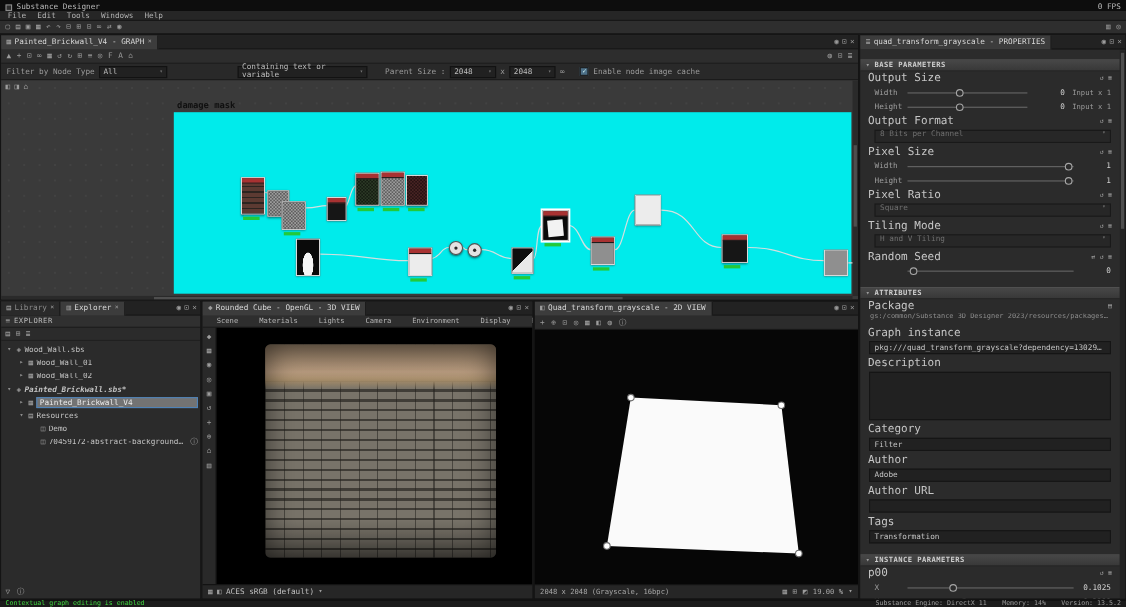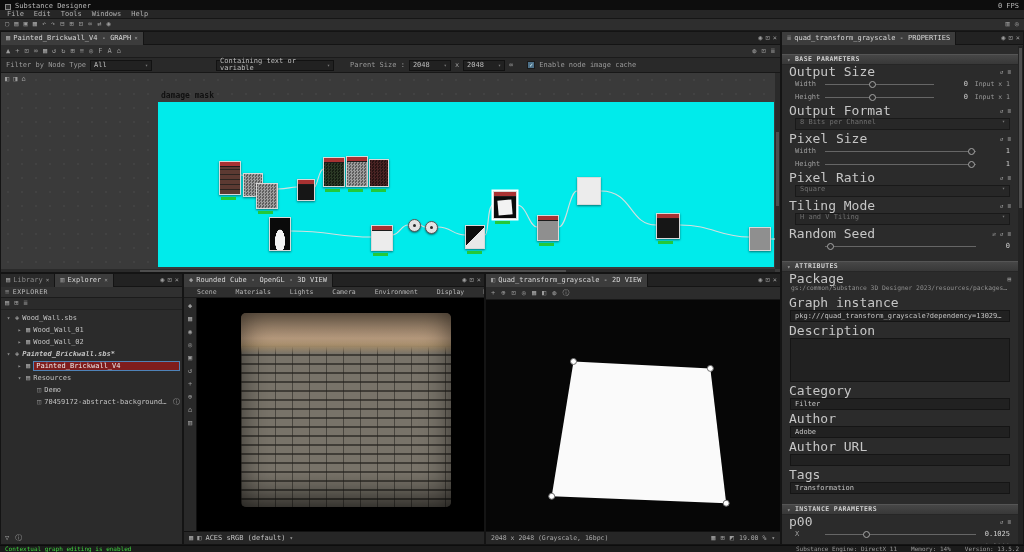--- a/index.html
+++ b/index.html
@@ -59,21 +59,21 @@
 
 .explorer{left:0;top:273px;width:183px;height:272px;}
 .exp-header{height:11px;background:#303030;border-bottom:1px solid #1b1b1b;display:flex;align-items:center;gap:3px;padding:0 4px;font-size:6.5px;letter-spacing:.5px;color:#bdbdbd;}
 .exp-toolbar{height:12px;border-bottom:1px solid #202020;display:flex;align-items:center;gap:5px;padding:0 4px;}
 .tree{padding-top:2px;font-size:7px;}
 .tree-row{height:12px;display:flex;align-items:center;gap:3px;color:#c2c2c2;padding-right:2px;}
 .tw{width:7px;text-align:center;font-size:6px;color:#8d8d8d;flex:0 0 auto;}
 .ticon{font-size:7px;color:#9a9a9a;flex:0 0 auto;}
 .tlabel{white-space:nowrap;overflow:hidden;text-overflow:ellipsis;}
 .tlabel.modified{font-style:italic;font-weight:bold;}
-.tree-row.selected .tlabel{flex:1;border:1px solid #4f83b8;background:#7f1d1d;color:#ececec;padding:0 2px;height:10px;display:flex;align-items:center;}
+.tree-row.selected .tlabel{flex:1;border:1px solid #4f83b8;background:#737373;color:#ececec;padding:0 2px;height:10px;display:flex;align-items:center;}
 .tinfo{margin-left:auto;color:#9a9a9a;font-size:7px;}
 .exp-bottom{position:absolute;left:4px;bottom:2px;display:flex;gap:6px;}
 
 .v3{left:183px;top:273px;width:302px;height:272px;background:#202020;}
 .v3menu{height:11px;background:#2e2e2e;border-bottom:1px solid #191919;display:flex;align-items:center;gap:9px;padding:0 8px;font-size:6.5px;color:#b5b5b5;}
 .v3tools{position:absolute;left:0;top:24px;bottom:13px;width:13px;background:#292929;border-right:1px solid #111;display:flex;flex-direction:column;align-items:center;gap:6px;padding-top:5px;}
 .v3body{position:absolute;left:13px;right:0;top:24px;bottom:13px;background:#000;}
 .wall{position:absolute;left:44px;top:15px;width:210px;height:194px;border-radius:5px;
  background:
   linear-gradient(180deg,rgba(0,0,0,.28),rgba(0,0,0,0) 16%,rgba(0,0,0,0) 82%,rgba(0,0,0,.35)),
@@ -90,21 +90,21 @@
 .quad{fill:#fafafa;}
 .handle{fill:#fff;stroke:#6a6a6a;stroke-width:1;}
 .v2bottom{position:absolute;left:0;right:0;bottom:0;height:13px;background:#262626;border-top:1px solid #121212;display:flex;align-items:center;gap:5px;padding:0 5px;font-size:6.5px;color:#a8a8a8;}
 
 .props{left:781px;top:31px;width:243px;height:514px;}
 .pbody{position:absolute;left:0;right:5px;top:14px;bottom:0;overflow:hidden;}
 .pscroll{position:absolute;right:0;top:14px;bottom:0;width:5px;background:#232323;}
 .pscroll .thumb{position:absolute;left:1px;width:3px;top:2px;height:160px;background:#4e4e4e;}
 .psection{height:11px;margin-top:8px;background:linear-gradient(#474747,#383838);border-top:1px solid #555;border-bottom:1px solid #262626;display:flex;align-items:center;gap:4px;padding:0 5px;font-size:6.5px;font-weight:bold;letter-spacing:.4px;color:#cfcfcf;}
 .glabel-row{height:13px;display:flex;align-items:center;gap:4px;padding:0 7px;}
-.glabel{font-size:13px;color:#c6c6c6;}
+.glabel{font-size:10px;color:#c6c6c6;}
 .prow{height:13px;display:flex;align-items:center;gap:4px;padding:0 8px 0 13px;}
 .plabel{width:26px;font-size:7px;color:#9f9f9f;flex:0 0 auto;}
 .slider{flex:1;position:relative;height:13px;}
 .slider::before{content:"";position:absolute;left:0;right:0;top:6px;height:1px;background:#666;}
 .knob{position:absolute;top:2.5px;width:7px;height:7px;border-radius:50%;background:#2c2c2c;border:1px solid #a6a6a6;}
 .pval{width:30px;text-align:right;font-size:7px;color:#d0d0d0;flex:0 0 auto;}
 .pinput{width:38px;text-align:right;font-size:6.5px;color:#9a9a9a;flex:0 0 auto;}
 .pdroprow{padding:1px 8px 2px 13px;}
 .pdrop{height:12px;background:#272727;border:1px solid #191919;display:flex;align-items:flex-start;padding:0 4px;font-size:7px;color:#c0c0c0;}
 .pdrop.disabled{color:#6f6f6f;}

